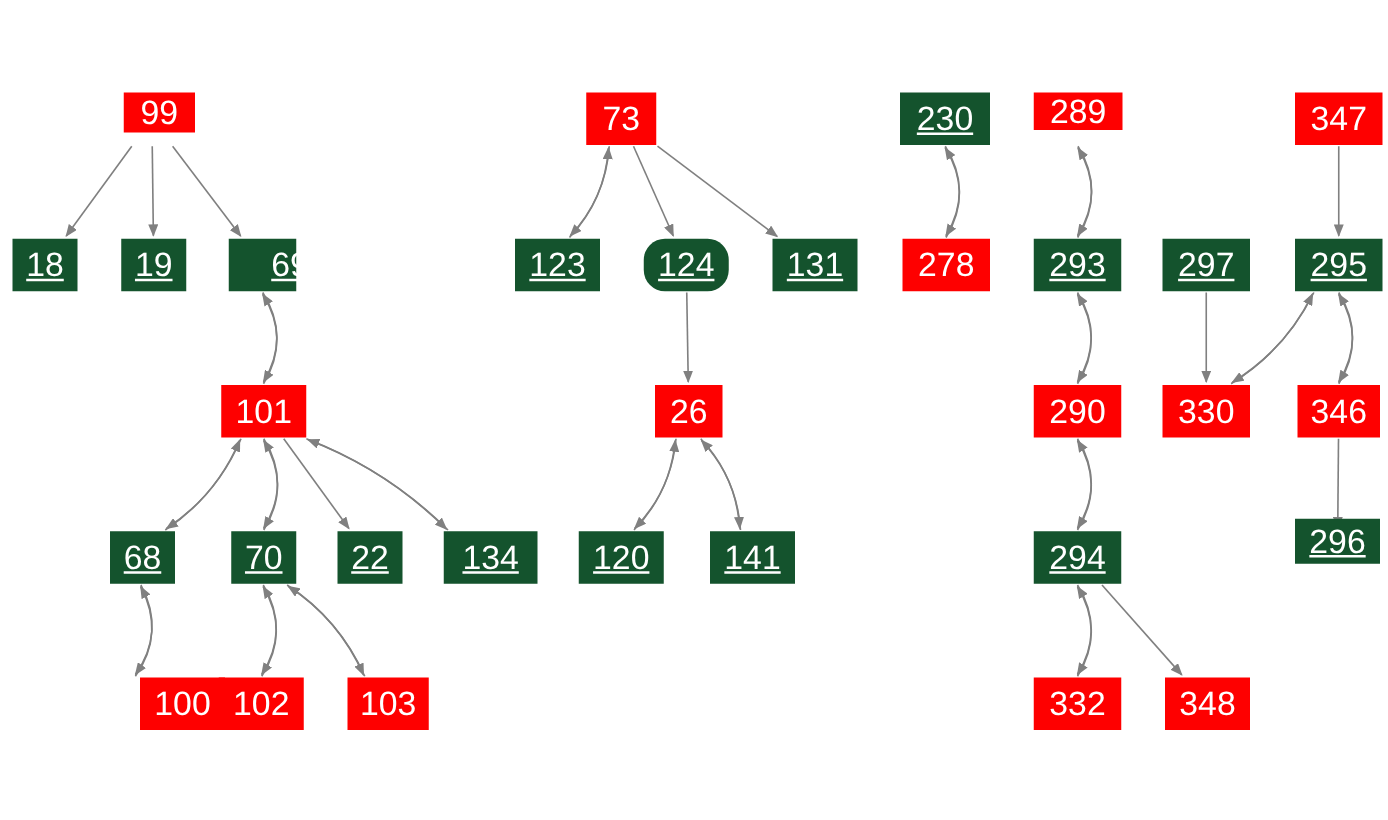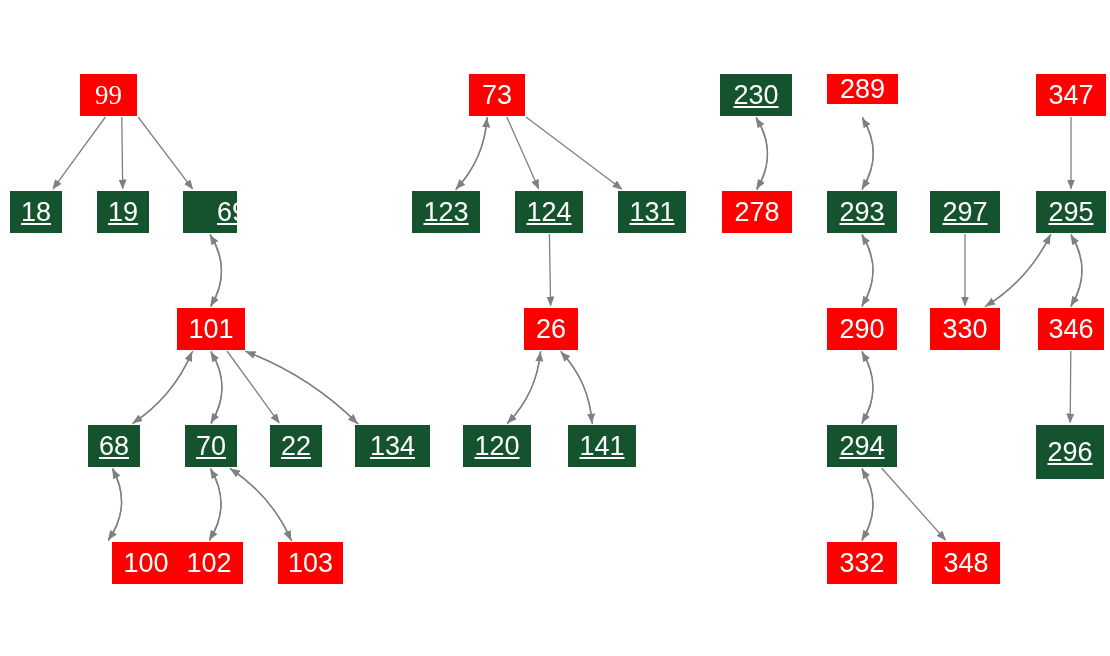--- a/index.html
+++ b/index.html
@@ -92,47 +92,47 @@
         <path d="M 965.0 234.0 L 965.0 305.5" fill="none" stroke="#808080" stroke-width="1.3" marker-end="url(#arrowhead)"></path>
         <path d="M 1051.1 234.0 Q 1028.9 279.3 985.9 305.9" fill="none" stroke="#808080" stroke-width="1.3" marker-end="url(#arrowhead)"></path>
         <path d="M 984.9 307.0 Q 1027.9 280.5 1050.1 235.1" fill="none" stroke="#808080" stroke-width="1.3" marker-end="url(#arrowhead)"></path>
         <path d="M 1071.0 117.0 L 1071.0 188.5" fill="none" stroke="#808080" stroke-width="1.3" marker-end="url(#arrowhead)"></path>
         <path d="M 1071.0 234.0 Q 1093.0 269.8 1071.0 305.5" fill="none" stroke="#808080" stroke-width="1.3" marker-end="url(#arrowhead)"></path>
         <path d="M 1071.0 307.0 Q 1093.0 271.3 1071.0 235.5" fill="none" stroke="#808080" stroke-width="1.3" marker-end="url(#arrowhead)"></path>
         <path d="M 1070.8 351.0 L 1070.2 422.5" fill="none" stroke="#808080" stroke-width="1.3" marker-end="url(#arrowhead)"></path>
       </g>
   </svg>
   <div id="nodes-layer">
-      <div class="graph-node node-red" style="left: 80px; top: 74px; width: 57px; height: 42px; font-family: Liberation Serif, serif;">99</div>
+      <div class="graph-node node-red" style="left: 99px; top: 74px; width: 57px; height: 32px;">99</div>
       <div class="graph-node node-blue" style="left: 10px; top: 191px; width: 52px; height: 42px;">18</div>
       <div class="graph-node node-blue" style="left: 97px; top: 191px; width: 52px; height: 42px;">19</div>
       <div class="graph-node node-blue" style="left: 183px; top: 191px; width: 54px; height: 42px; padding-left: 44px;">69</div>
       <div class="graph-node node-red" style="left: 177px; top: 308px; width: 68px; height: 42px;">101</div>
       <div class="graph-node node-blue" style="left: 88px; top: 425px; width: 52px; height: 42px;">68</div>
       <div class="graph-node node-blue" style="left: 185px; top: 425px; width: 52px; height: 42px;">70</div>
       <div class="graph-node node-blue" style="left: 270px; top: 425px; width: 52px; height: 42px;">22</div>
       <div class="graph-node node-blue" style="left: 355px; top: 425px; width: 75px; height: 42px;">134</div>
       <div class="graph-node node-red" style="left: 73px; top: 542px; width: 68px; height: 42px; margin-left: 39px;">100</div>
       <div class="graph-node node-red" style="left: 175px; top: 542px; width: 68px; height: 42px;">102</div>
       <div class="graph-node node-red" style="left: 278px; top: 542px; width: 65px; height: 42px;">103</div>
       <div class="graph-node node-red" style="left: 469px; top: 74px; width: 56px; height: 42px;">73</div>
       <div class="graph-node node-blue" style="left: 412px; top: 191px; width: 68px; height: 42px;">123</div>
-      <div class="graph-node node-blue" style="left: 515px; top: 191px; width: 68px; height: 42px;">124</div>
+      <div class="graph-node node-blue" style="left: 515px; top: 191px; width: 68px; height: 42px; border-radius: 17px;">124</div>
       <div class="graph-node node-blue" style="left: 618px; top: 191px; width: 68px; height: 42px;">131</div>
       <div class="graph-node node-red" style="left: 524px; top: 308px; width: 54px; height: 42px;">26</div>
       <div class="graph-node node-blue" style="left: 463px; top: 425px; width: 68px; height: 42px;">120</div>
       <div class="graph-node node-blue" style="left: 568px; top: 425px; width: 68px; height: 42px;">141</div>
       <div class="graph-node node-blue" style="left: 720px; top: 74px; width: 72px; height: 42px;">230</div>
       <div class="graph-node node-red" style="left: 722px; top: 191px; width: 70px; height: 42px;">278</div>
       <div class="graph-node node-red" style="left: 827px; top: 74px; width: 71px; height: 30px;">289</div>
       <div class="graph-node node-blue" style="left: 827px; top: 191px; width: 70px; height: 42px;">293</div>
       <div class="graph-node node-red" style="left: 827px; top: 308px; width: 70px; height: 42px;">290</div>
       <div class="graph-node node-blue" style="left: 827px; top: 425px; width: 70px; height: 42px;">294</div>
       <div class="graph-node node-red" style="left: 827px; top: 542px; width: 70px; height: 42px;">332</div>
       <div class="graph-node node-red" style="left: 932px; top: 542px; width: 68px; height: 42px;">348</div>
       <div class="graph-node node-blue" style="left: 930px; top: 191px; width: 70px; height: 42px;">297</div>
       <div class="graph-node node-red" style="left: 930px; top: 308px; width: 70px; height: 42px;">330</div>
       <div class="graph-node node-red" style="left: 1036px; top: 74px; width: 70px; height: 42px;">347</div>
       <div class="graph-node node-blue" style="left: 1036px; top: 191px; width: 70px; height: 42px;">295</div>
       <div class="graph-node node-red" style="left: 1038px; top: 308px; width: 66px; height: 42px;">346</div>
-      <div class="graph-node node-blue" style="left: 1036px; top: 425px; width: 68px; height: 54px;">296</div>
+      <div class="graph-node node-blue" style="left: 1036px; top: 415px; width: 68px; height: 36px;">296</div>
     </div>
 </div>
 
 </body></html>

